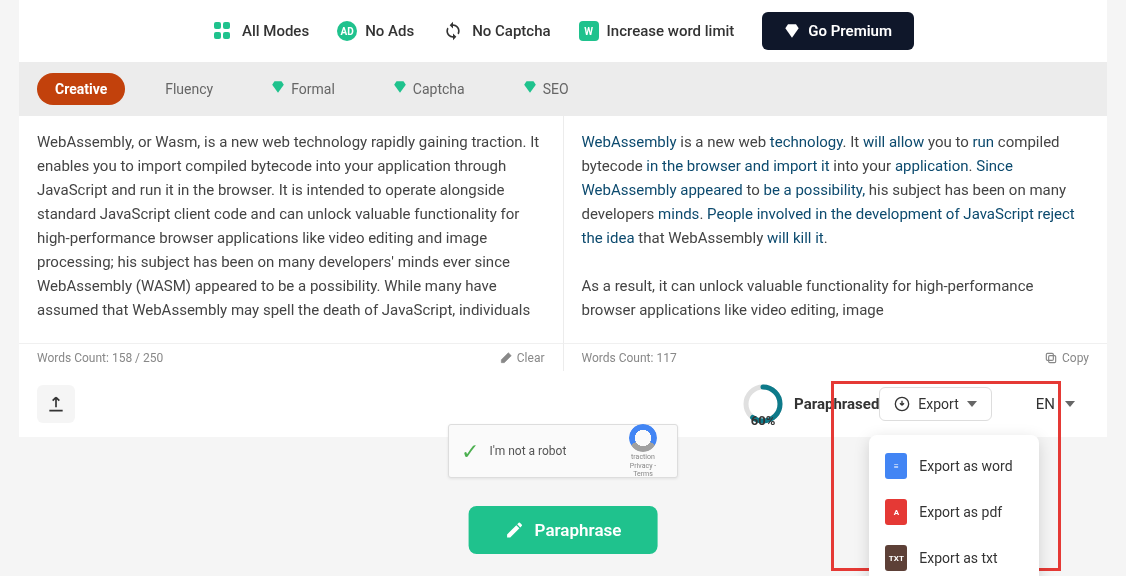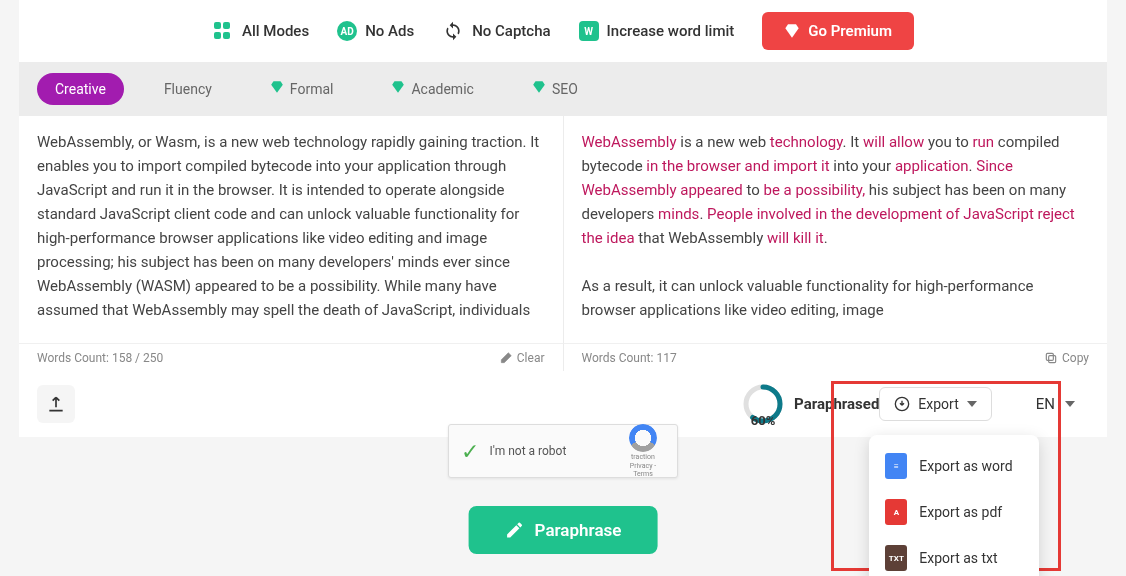--- a/index.html
+++ b/index.html
@@ -72,21 +72,21 @@
       border-radius: 4px;
       background: #1fc28d;
       display: flex;
       align-items: center;
       justify-content: center;
       color: #fff;
       font-size: 10px;
       font-weight: bold;
     }
     .premium-btn {
-      background: #ef4444;
+      background: #0f172a;
       color: #fff;
       padding: 10px 22px;
       border-radius: 6px;
       display: flex;
       align-items: center;
       gap: 8px;
       font-weight: 600;
       font-size: 15px;
       cursor: pointer;
     }
@@ -107,23 +107,23 @@
       padding: 8px 18px;
       font-size: 14px;
       color: #666;
       border-radius: 20px;
       cursor: pointer;
       display: flex;
       align-items: center;
       gap: 6px;
     }
     .tab.active {
-      background: #a21caf;
-      color: #fff;
-      font-weight: 400;
+      background: #c2410c;
+      color: #fff;
+      font-weight: 700;
     }
     .diamond-small svg { width: 14px; height: 14px; }
     .panes {
       display: flex;
       height: 228px;
       border-top: 1px solid #ececec;
     }
     .pane {
       flex: 1;
       position: relative;
@@ -132,21 +132,21 @@
       font-size: 15px;
       line-height: 1.6;
       color: #444;
     }
     .pane:first-child {
       border-right: 1px solid #ececec;
     }
     .pane::-webkit-scrollbar { width: 10px; }
     .pane::-webkit-scrollbar-thumb { background: #ccc; border-radius: 5px; }
     .pane::-webkit-scrollbar-track { background: #f0f0f0; }
-    .highlight { color: #be185d; }
+    .highlight { color: #0c4a6e; }
     .pane-footer {
       display: flex;
       height: 28px;
       background: #fff;
     }
     .pane-foot {
       flex: 1;
       display: flex;
       justify-content: space-between;
       align-items: center;
@@ -376,21 +376,21 @@
     <div class="tab">
       <span class="diamond-small"><svg viewBox="0 0 24 24">
             <path fill="#1fc28d" d="M6 2l-4 6 10 14L22 8l-4-6H6z"></path>
           </svg></span>
       <span>Formal</span>
     </div>
     <div class="tab">
       <span class="diamond-small"><svg viewBox="0 0 24 24">
             <path fill="#1fc28d" d="M6 2l-4 6 10 14L22 8l-4-6H6z"></path>
           </svg></span>
-      <span>Academic</span>
+      <span>Captcha</span>
     </div>
     <div class="tab">
       <span class="diamond-small"><svg viewBox="0 0 24 24">
             <path fill="#1fc28d" d="M6 2l-4 6 10 14L22 8l-4-6H6z"></path>
           </svg></span>
       <span>SEO</span>
     </div>
   </div>
 
   <div class="panes">

